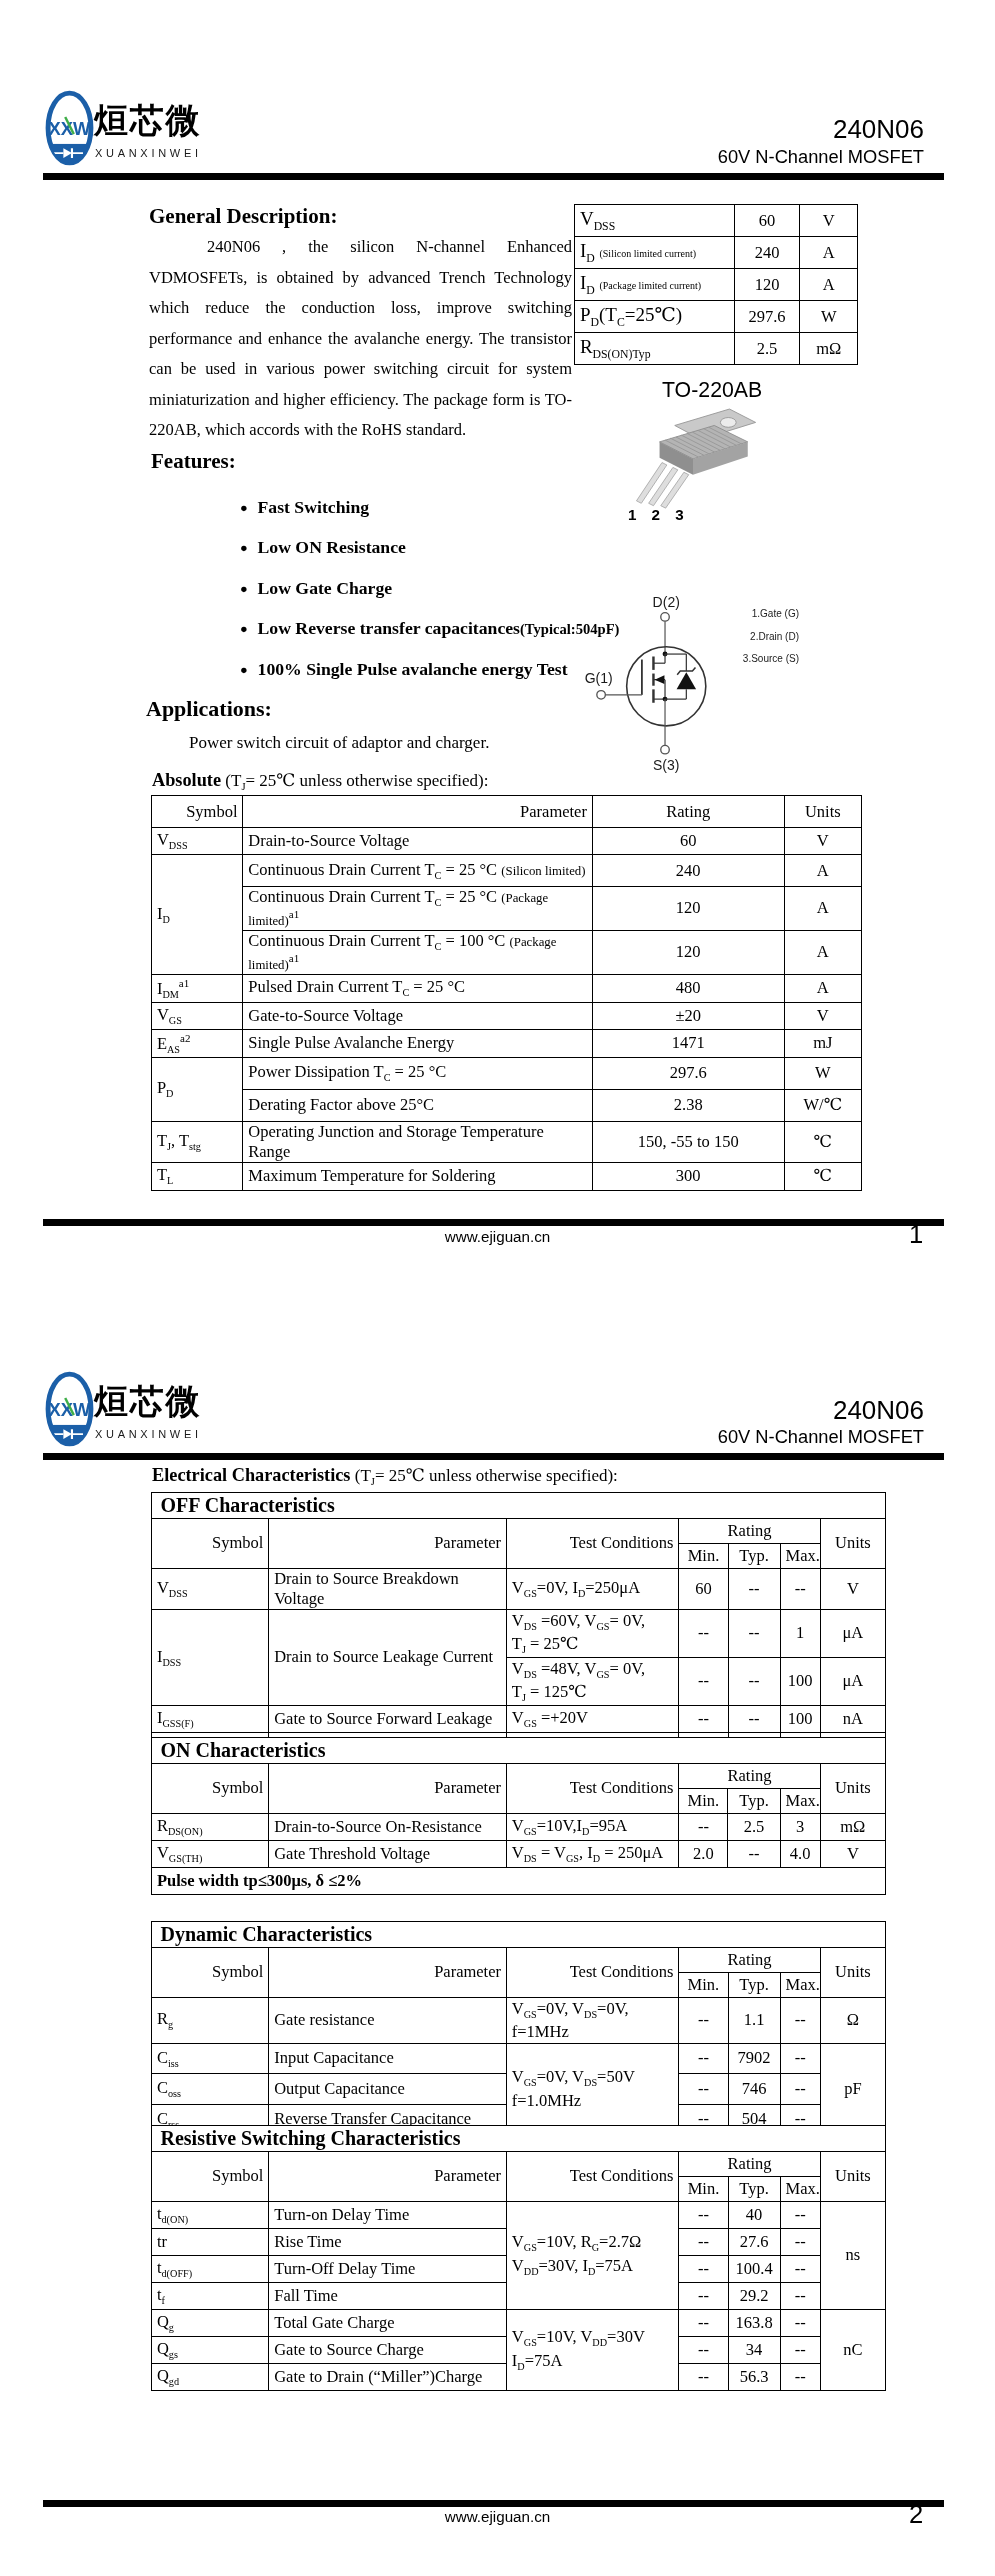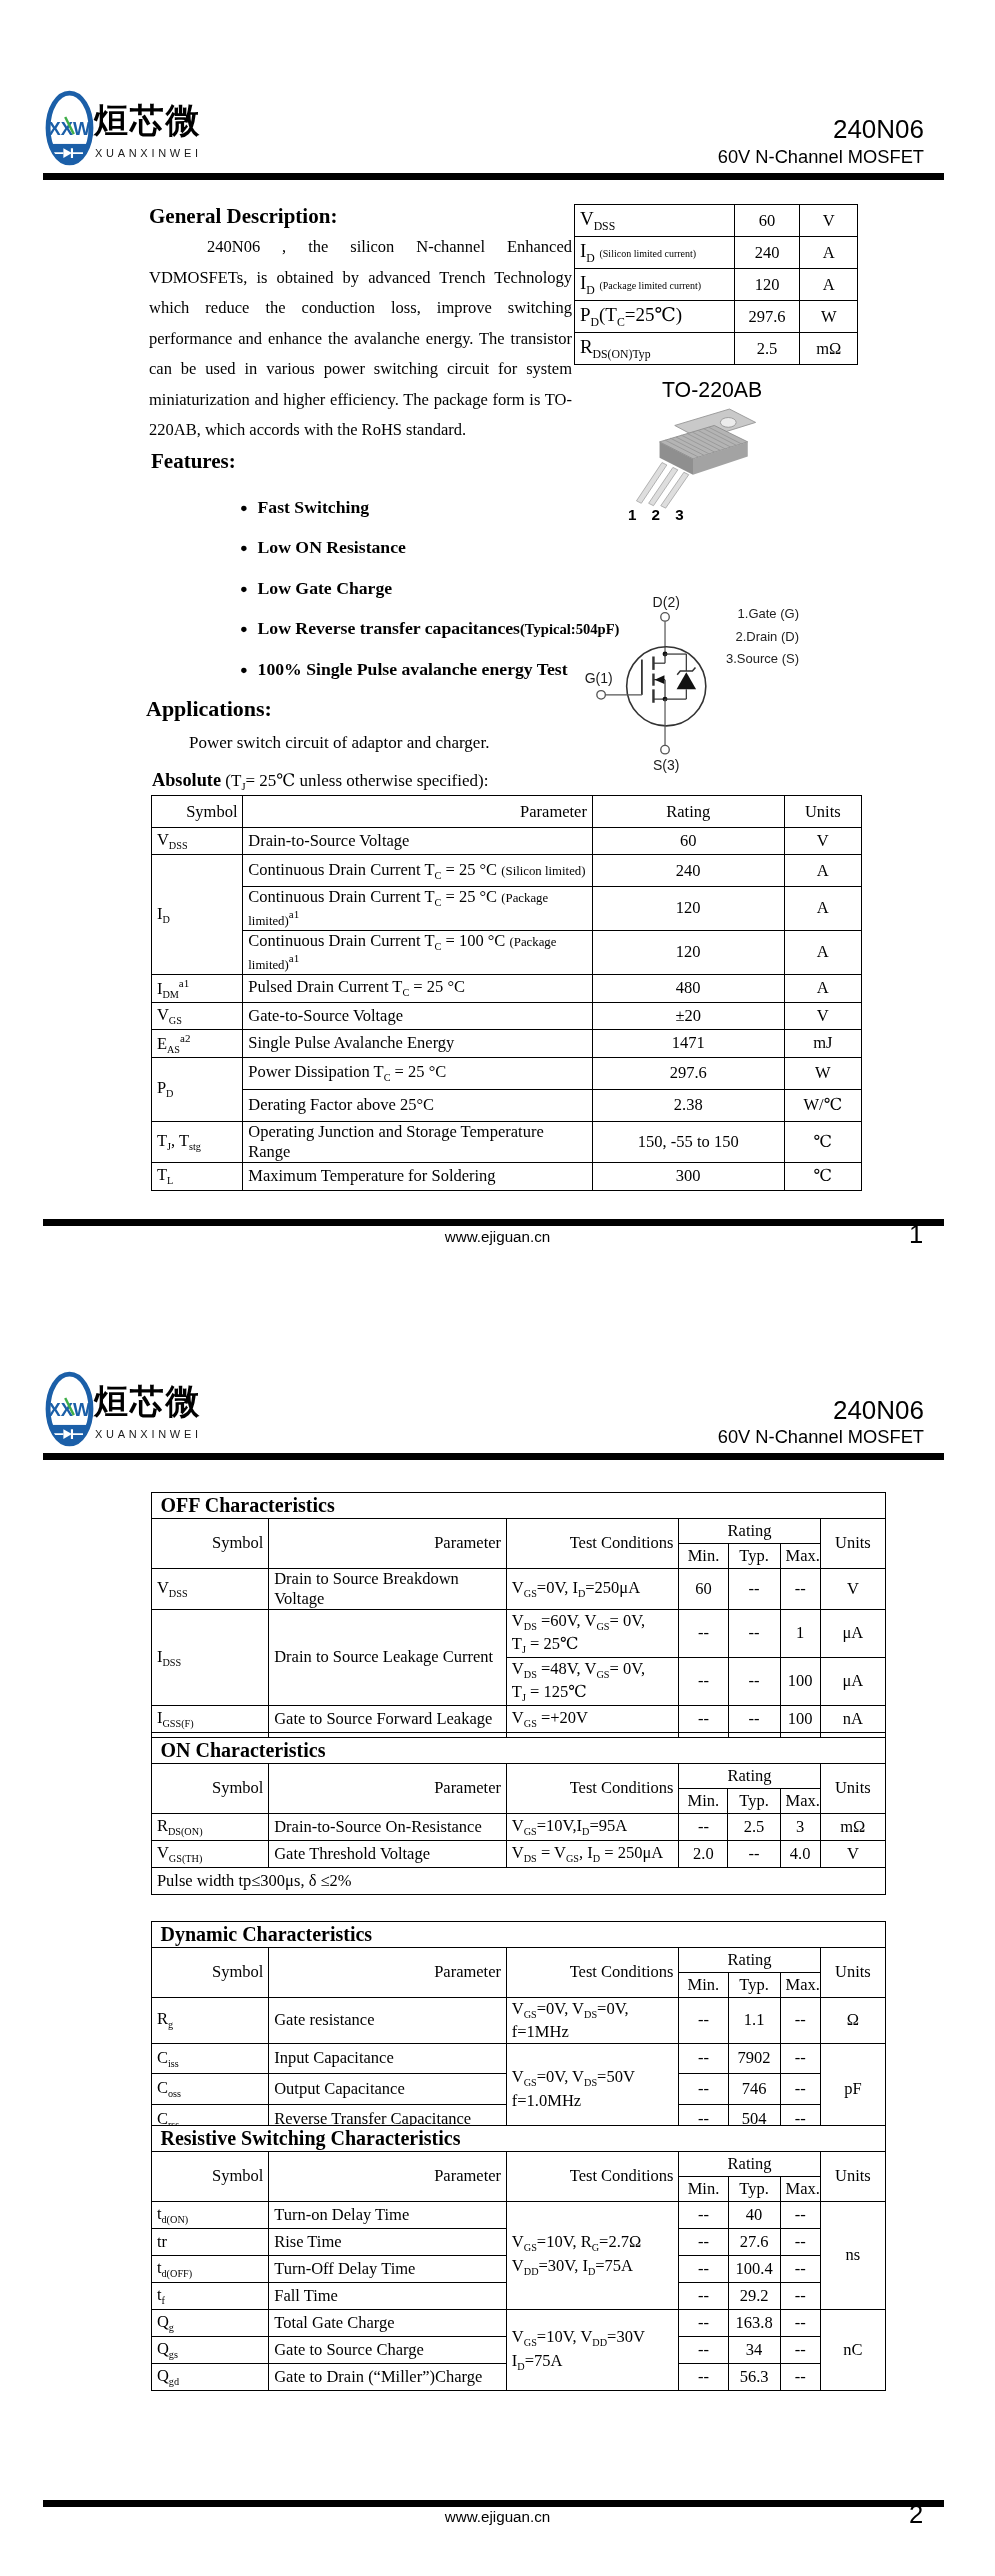--- a/index.html
+++ b/index.html
@@ -30,31 +30,31 @@
   table.sheet{position:absolute;border-collapse:collapse;table-layout:fixed;border:1.8px solid #000;background:#fff;}
   table.sheet td{border:1.2px solid #000;vertical-align:middle;font-size:16.5px;padding:0 4.9px;}
   td.thl{font-size:17px;text-align:right;padding-left:7.3px;font-family:Liberation Serif, serif;}
   td.c{text-align:center;padding:0 1.2px;}
   td.sym{font-size:17.7px;padding-left:8px;}
   td.par{font-size:16px;padding-left:6.1px;}
   td.cond{font-size:14px;line-height:1.3;padding-left:5.5px;}
   td.val{font-size:16.5px;}
   td.subh{font-size:14.6px;}
   tr.sec td{font-weight:bold;font-size:20px;padding-left:8.5px;}
-  td.note{font-size:16.5px;padding-left:8.5px;}
+  td.note{font-size:16.5px;padding-left:8.5px;font-weight:bold;}
   .sm{font-size:12.8px;}
   sub{font-size:0.62em;}
   sup.an{font-size:11px;}
   .qs td{font-size:18.3px;}
   .qs td.sym{font-size:19px;}
   .qs .sm{font-size:10px;}
   
   .pkg-name{position:absolute;font-family:"Liberation Sans","DejaVu Sans",sans-serif;font-size:21.3px;}
   .legend{position:absolute;text-align:right;font-family:"Liberation Sans","DejaVu Sans",sans-serif;
-          font-size:13px;line-height:22.6px;color:#222;}
+          font-size:10px;line-height:22.6px;color:#222;}
   .footer-url{position:absolute;left:0;width:995px;text-align:center;
           font-family:"Liberation Sans","DejaVu Sans",sans-serif;font-size:15.2px;}
   .pagenum{position:absolute;left:909px;font-size:25.6px;font-family:"Liberation Sans","DejaVu Sans",sans-serif;}
   svg text{font-family:"Liberation Sans","DejaVu Sans",sans-serif;}
 </style>
 </head>
 <body>
 
 <div id="page">
 
@@ -299,20 +299,23 @@
         <line x1="44" y1="103" x2="62" y2="103" stroke="#fff" stroke-width="3"></line>
       </g>
     </svg>
     <div class="logo-cn">烜芯微</div>
     <div class="logo-en">XUANXINWEI</div>
   </div>
   <div class="part" style="top:1397px">240N06</div>
   <div class="subtitle" style="top:1428px">60V N-Channel MOSFET</div>
   <div class="rule" style="top:1453px"></div>
 
+  <div class="abs mix-title" style="left:152px;top:1465px">
+    <b>Electrical Characteristics</b><span> (T<sub>J</sub>= 25℃  unless otherwise specified):</span>
+  </div>
 
   <table class="sheet" style="left:151px;top:1492px;width:735px">
     <colgroup>
         <col style="width:117px">
         <col style="width:237px">
         <col style="width:172px">
         <col style="width:49px">
         <col style="width:52px">
         <col style="width:40px">
         <col style="width:65px">

